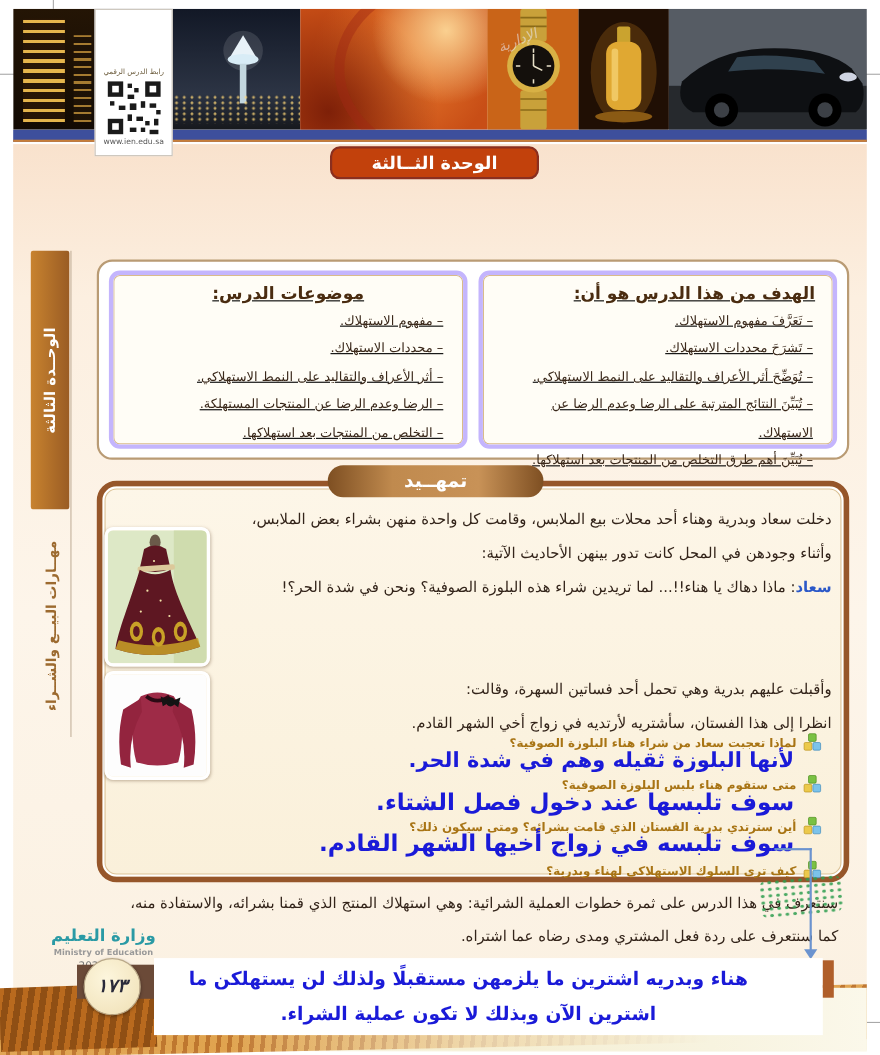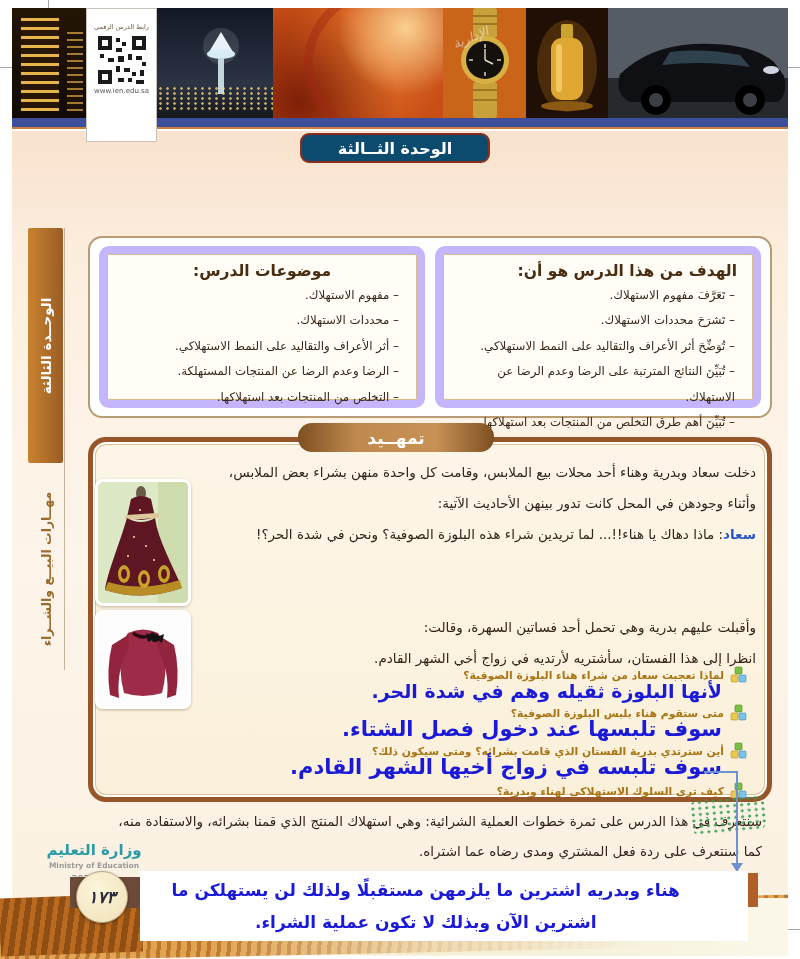--- a/index.html
+++ b/index.html
@@ -31,40 +31,40 @@
       font-size:13px; transform:rotate(-22deg); z-index:3; font-style:italic; }
   .blueband { position:absolute; left:12px; top:118px; width:776px; height:11px; background:#3d4f9c; border-bottom:2px solid #c87f3a; }
 
   
   .pagebg { position:absolute; left:12px; top:131px; width:776px; height:776px;
       background:linear-gradient(180deg,#f9e2cd 0%,#fcefe0 18%,#fdf5ea 55%,#fbf1e2 100%); }
 
   
   .qrbox { position:absolute; left:86px; top:8px; width:71px; height:134px; background:#fff;
       border:1px solid #c9c2b8; z-index:4; text-align:center; }
-  .qrbox .qlabel { font-size:6.5px; color:#6a5a3a; margin-top:14px; direction:rtl; }
+  .qrbox .qlabel { font-size:6.5px; color:#6a5a3a; margin-top:52px; direction:rtl; }
   .qrbox svg { display:block; margin:3px auto 1px auto; }
   .qrbox .qurl { font-size:7px; color:#555; }
 
   
-  .unit-banner { position:absolute; left:300px; top:133px; width:190px; height:30px; background:#0c4a6e;
+  .unit-banner { position:absolute; left:300px; top:133px; width:190px; height:30px; background:#c2410c;
       border:2px solid #8a2f1f; border-radius:9px; color:#fff; font-weight:bold; font-size:16px;
       display:flex; align-items:center; justify-content:center; z-index:5; direction:rtl; }
   .lesson-box { position:absolute; left:88px; top:147px; width:684px; height:72px; background:#fff;
       border:5px solid #96562a; border-radius:16px; z-index:2;
       box-shadow: inset 0 0 0 3px #fff, inset 0 0 0 5px #e3b93c; }
   .lesson-text { position:absolute; right:20px; left:16px; top:34px; direction:rtl; text-align:right; font-size:14.5px; }
   .lesson-label { color:#d03318; font-weight:bold; font-size:16px; }
   .lesson-title { color:#1d7c1d; font-weight:bold; }
 
   
   .obj-wrap { position:absolute; left:88px; top:236px; width:684px; height:182px; background:#fff;
       border:2px solid #b99b74; border-radius:14px; padding:8px 9px; display:flex; gap:10px; direction:rtl; }
-  .panel { flex:1; border:8px solid #c4b5fd; border-radius:10px; background:#fffdf6;
-      box-shadow: inset 0 0 0 1px #d9bb8a; padding:6px 4px 0 4px; }
+  .panel { flex:1; border:4px solid #c4b5fd; border-radius:10px; background:#fffdf6;
+      box-shadow: inset 0 0 0 1px #d9bb8a; padding:6px 4px 0 4px;text-decoration:underline; }
   .panel h3 { font-size:15.5px; color:#4a2c10; direction:rtl; margin:2px 12px 3px 0; }
   .panel.topics h3 { text-align:center; margin-right:0; }
   .panel .it { direction:rtl; text-align:right; font-size:11.8px; color:#3a281a; line-height:25.4px; padding:0 14px 0 6px; }
 
   
   .tamhid { position:absolute; left:298px; top:423px; width:196px; height:29px; border-radius:14px;
       background:linear-gradient(90deg,#7e4f22,#c08a4e 30%,#c89257 70%,#7e4f22); color:#fff; font-weight:bold;
       font-size:17px; letter-spacing:1px; display:flex; align-items:center; justify-content:center; z-index:5; direction:rtl; }
   .content-box { position:absolute; left:88px; top:437px; width:684px; height:365px;
       border:5px solid #96562a; border-radius:18px; z-index:2;

